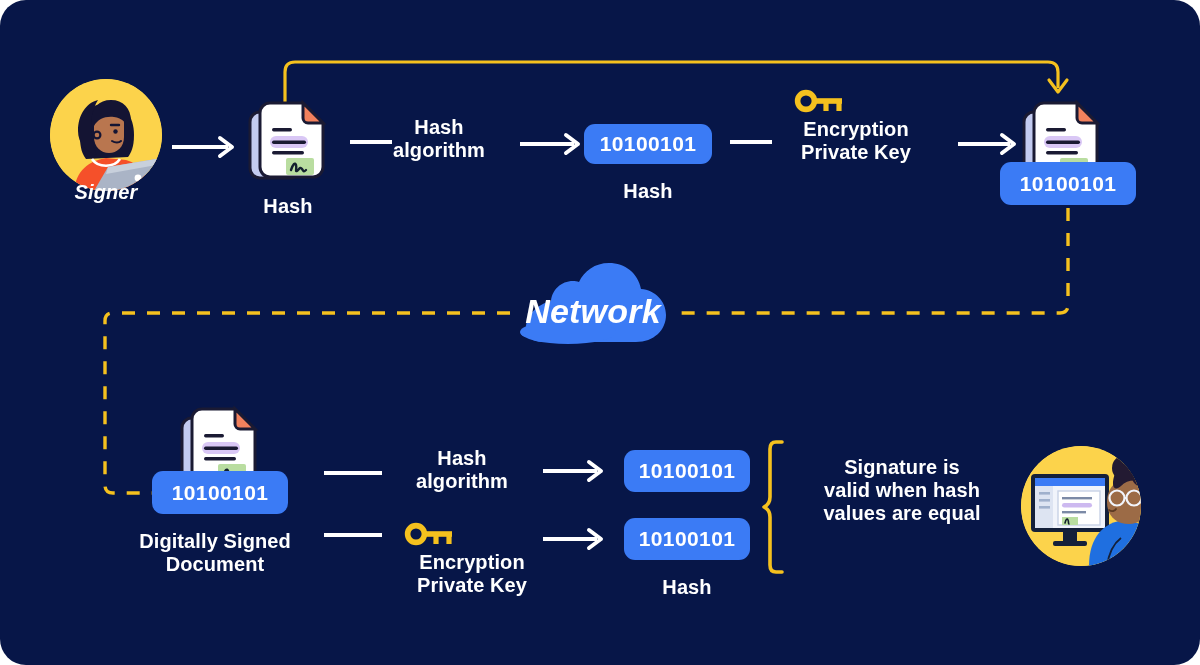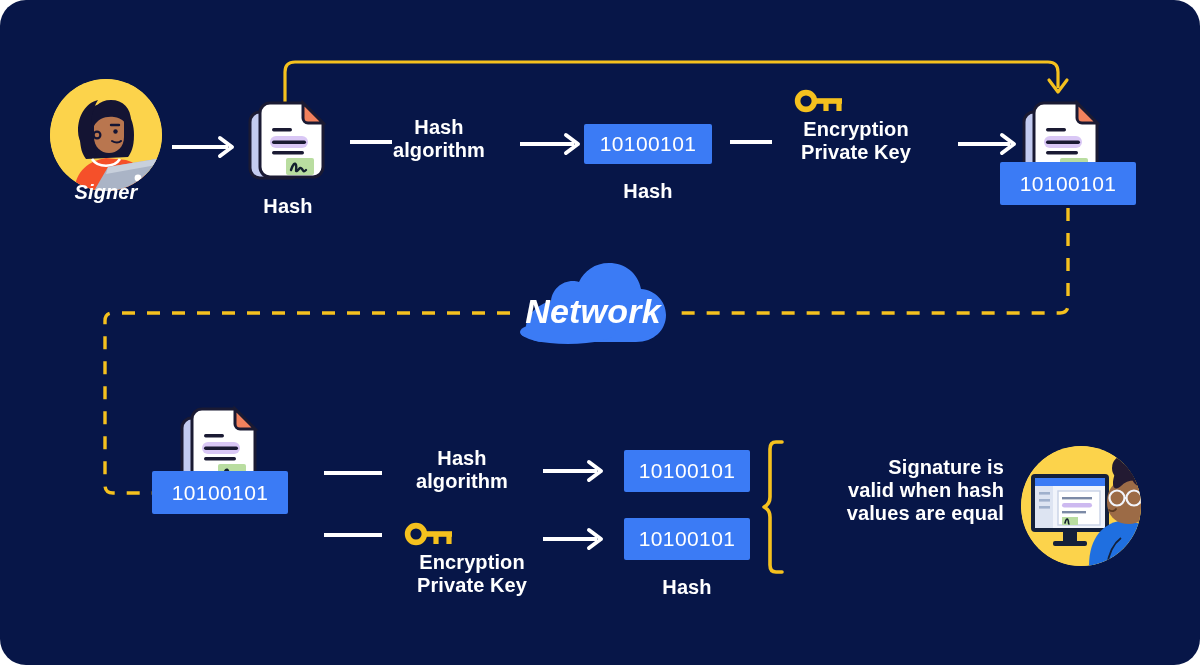--- a/index.html
+++ b/index.html
@@ -25,24 +25,24 @@
     white-space:pre-line;
     letter-spacing:.1px;
   }
   .cap24{font-size:20px;}
 
   
   .badge{
     position:absolute;
     background:#3b7bf5;
     color:#ffffff;
-    font-weight:400;
+    font-weight:700;
     font-size:21px;
     letter-spacing:.4px;
-    border-radius:2px;
+    border-radius:11px;
     display:flex;align-items:center;justify-content:center;
     box-sizing:border-box;
   }
 
   
   .avatar{
     position:absolute;
     border-radius:50%;
     background:#fcd34b;
     overflow:hidden;
@@ -188,20 +188,22 @@
       <path d="M55 5l20 20H60a5 5 0 0 1-5-5z" fill="#f2815d" stroke="#1a1a33" stroke-width="3"></path>
       <rect x="24" y="30" width="20" height="3.4" rx="1.7" fill="#1a1a33"></rect>
       <rect x="22" y="38" width="38" height="12" rx="6" fill="#d9c7f5"></rect>
       <rect x="24" y="42.5" width="34" height="3.4" rx="1.7" fill="#1a1a33"></rect>
       <rect x="24" y="53" width="32" height="3.4" rx="1.7" fill="#1a1a33"></rect>
       <rect x="38" y="60" width="28" height="17" rx="2" fill="#b9dda0"></rect>
       <path d="M43 72c2-6 4-8 5-5s-1 7 1 6 3-5 5-2 2 3 4 1" fill="none" stroke="#14202e" stroke-width="2.4" stroke-linecap="round"></path>
     </svg>
   </div>
   <div class="badge" style="left:152px;top:471px;width:136px;height:43px;">10100101</div>
+  <div class="lbl cap24" style="left:110px;top:530px;width:210px;">Digitally Signed
+Document</div>
 
   <svg class="abs" style="left:324px;top:470px;width:62px;height:6px;">
     <path d="M0,3 L58,3" class="seg"></path>
   </svg>
   <svg class="abs" style="left:324px;top:532px;width:62px;height:6px;">
     <path d="M0,3 L58,3" class="seg"></path>
   </svg>
 
   <div class="lbl cap24" style="left:400px;top:447px;width:124px;">Hash
 algorithm</div>
@@ -225,21 +227,21 @@
   </svg>
 
   <div class="badge" style="left:624px;top:450px;width:126px;height:42px;">10100101</div>
   <div class="badge" style="left:624px;top:518px;width:126px;height:42px;">10100101</div>
   <div class="lbl cap24" style="left:624px;top:576px;width:126px;">Hash</div>
 
   <svg class="abs" style="left:758px;top:440px;width:32px;height:134px;">
     <path d="M14,2 L8,2 Q2,2 2,9 L2,57 Q2,64 -4,67 Q2,70 2,77 L2,125 Q2,132 8,132 L14,132" fill="none" stroke="#f5c11e" stroke-width="3.6" stroke-linecap="round" stroke-linejoin="round" transform="translate(10,0)"></path>
   </svg>
 
-  <div class="lbl cap24" style="left:800px;top:456px;width:204px;text-align:right;">Signature is
+  <div class="lbl cap24" style="left:800px;top:456px;width:204px;text-align:center;">Signature is
 valid when hash
 values are equal</div>
 
   <div class="avatar" style="left:1021px;top:446px;width:120px;height:120px;">
     <svg viewBox="0 0 120 120" style="width:120px;height:120px;">
       <circle cx="60" cy="60" r="60" fill="#fcd34b"></circle>
 
       <rect x="10" y="28" width="78" height="58" rx="4" fill="#14203a"></rect>
       <rect x="14" y="32" width="70" height="50" fill="#f1f4fb"></rect>
       <rect x="14" y="32" width="70" height="8" fill="#3b7bf5"></rect>

